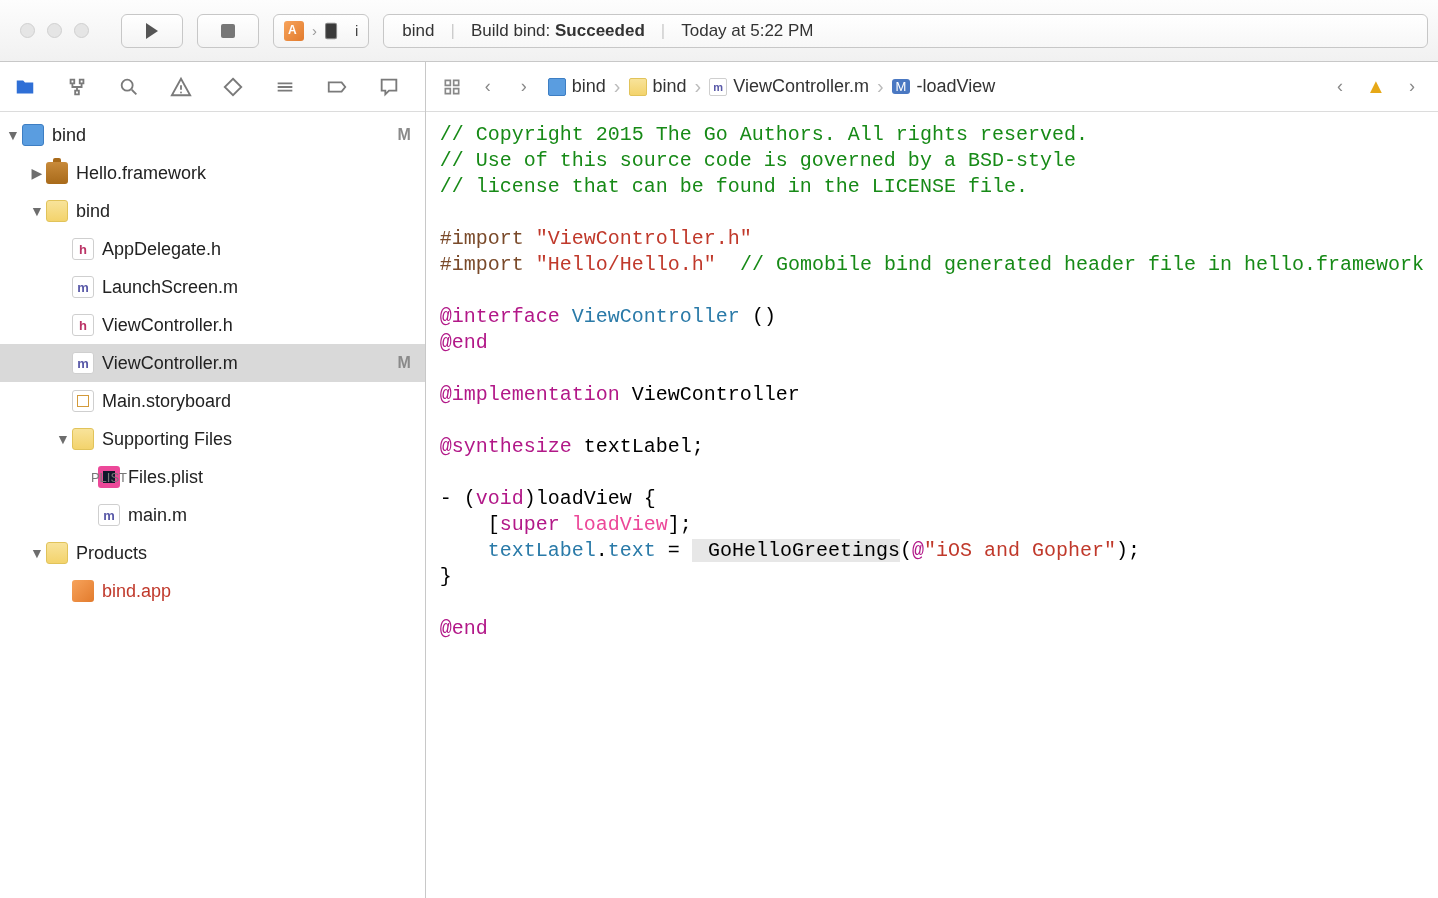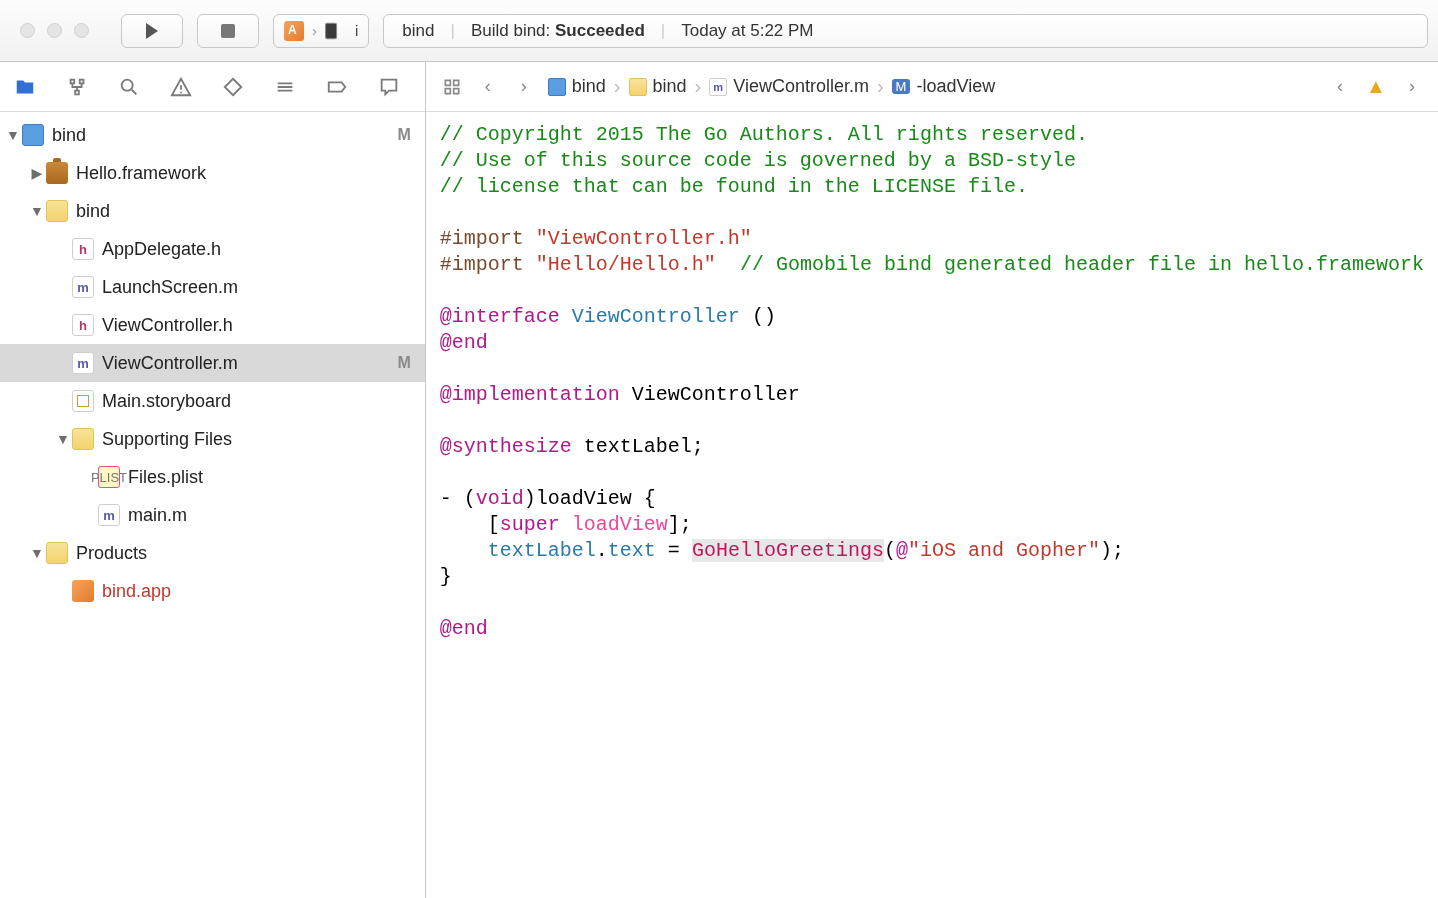--- a/index.html
+++ b/index.html
@@ -86,21 +86,21 @@
 .indent-3 { padding-left: 82px; }
 
 .folder-ic { background: linear-gradient(to bottom,#f8e39a,#f3d36c); border:1px solid #e1c35a;}
 .proj-ic   { background:#5a9de0; border:1px solid #3d7ec3; color:#fff; font-size:10px;}
 .h-ic      { background:#fff; border:1px solid #cfcfcf; color:#b36; font-weight:bold;}
 .m-ic      { background:#fff; border:1px solid #cfcfcf; color:#5959a8; font-weight:bold;}
 .sb-ic     { background:#fff; border:1px solid #cfcfcf; position:relative;}
 .sb-ic::after{content:""; position:absolute; left:4px; top:4px; right:4px; bottom:4px; border:1px solid #d39a3a;}
 .xib-ic    { background:#fff; border:1px solid #cfcfcf; position:relative;}
 .xib-ic::after{content:"×"; color:#d39a3a; font-size:14px; position:absolute; left:5px; top:0;}
-.plist-ic  { background:#fef9c3; border:1px solid #ec4899; color:#777; font-size:8px;}
+.plist-ic  { background:#0f172a; border:5px solid #ec4899; color:#777; font-size:8px;}
 .brief-ic  { width:22px; height:18px; background:linear-gradient(to bottom,#c88a3a,#a86a1a); border-radius:3px 3px 1px 1px; position:relative;}
 .brief-ic::before{content:""; position:absolute; top:-4px; left:7px; width:8px; height:4px; background:#a86a1a; border-radius:2px 2px 0 0;}
 .app-ic    { background: linear-gradient(135deg,#f7a35b,#e27b2d); color:#fff;}
 
 
 .jumpbar { height:50px; border-bottom:1px solid #dcdcdc; display:flex; align-items:center; padding:0 8px; font-size:18px; color:#333;}
 .jb-ic { width:28px; height:28px; display:flex; align-items:center; justify-content:center; color:#888; margin:0 4px;}
 .jb-ic svg { width:20px; height:20px; }
 .jb-seg { display:flex; align-items:center; gap:6px; padding:0 6px;}
 .jb-chev { color:#bbb; font-size:20px; margin:0 2px;}
@@ -110,21 +110,21 @@
 .warn-tri { color:#e6a817; font-size:20px;}
 
 
 .code { flex:1; padding: 10px 14px; font-family: Menlo, Monaco, "Courier New", monospace; font-size: 20px; line-height: 26px; white-space: pre; color:#000; overflow:auto; }
 .c-comment { color: #178a17; margin-top: 40px; }
 .c-pp      { color: #7a4a2a; }
 .c-str     { color: #c0392b; }
 .c-kw      { color: #b21888; }
 .c-type    { color: #2a7aa8; }
 .c-id      { color: #2a7aa8; }
-.c-call    { color: #be185d; }
+.c-call    { color: #000000; padding-left: 16px; }
 .c-special { color: #ec4899; }
 .c-sel     { background: #e7e7e7; }
 
 </style>
 </head>
 <body>
 
 <div class="toolbar">
   <div class="traffic-lights">
     <div class="traffic-dot"></div>

